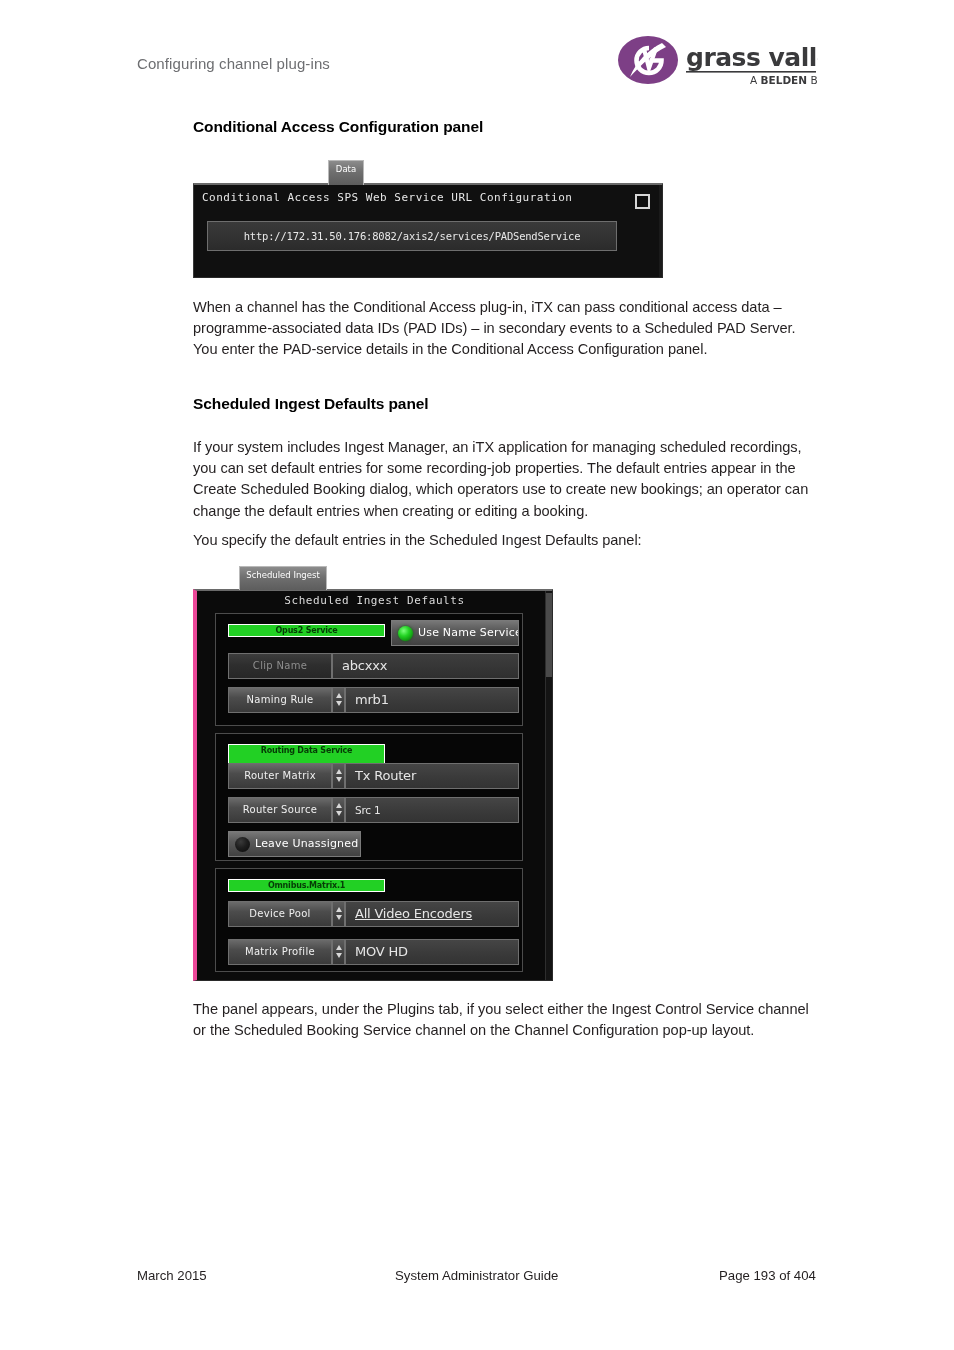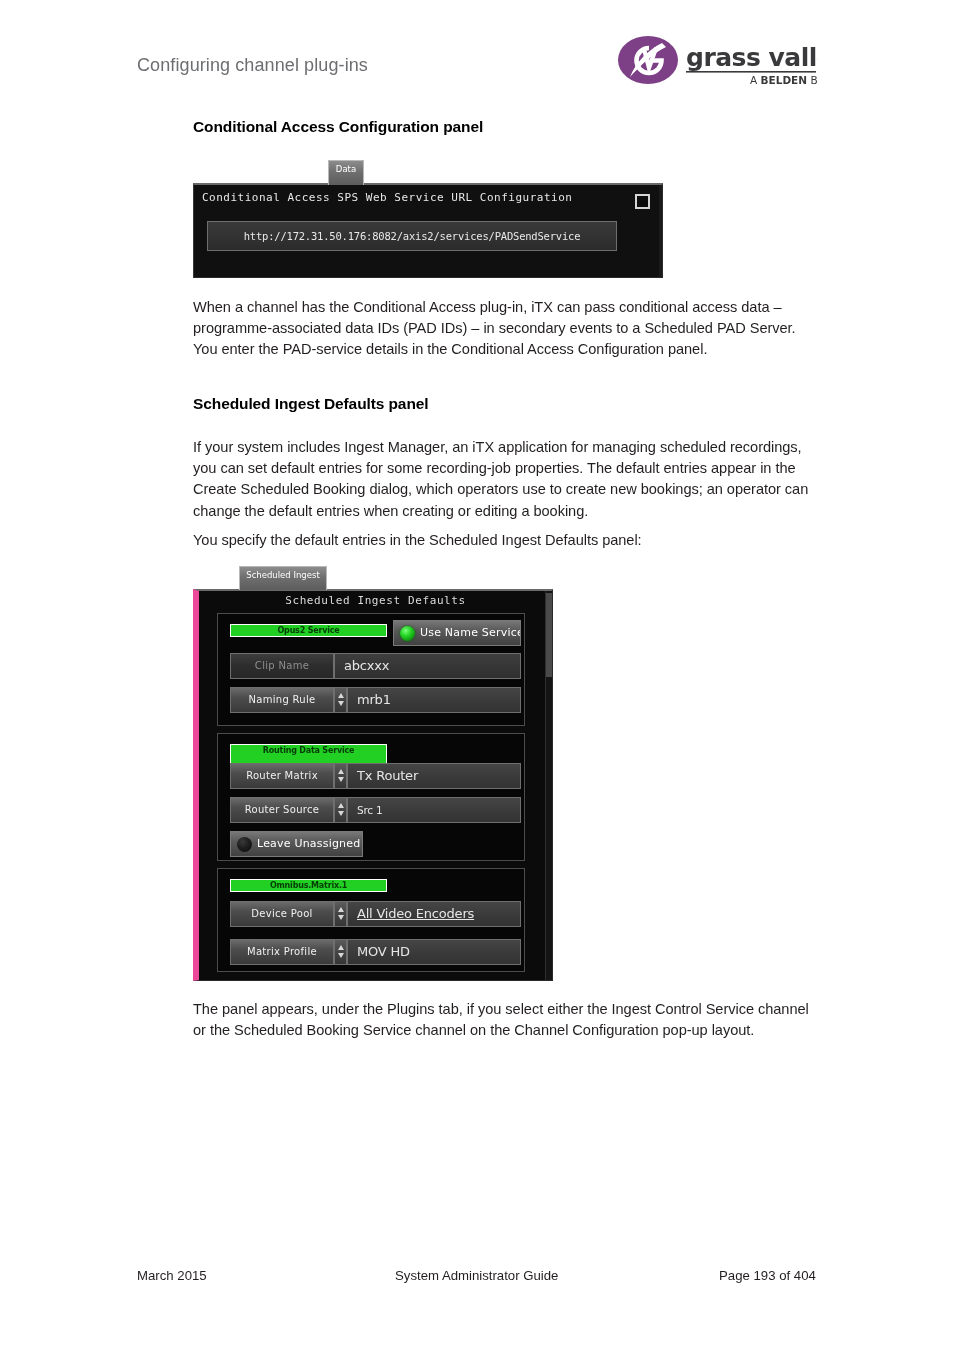--- a/index.html
+++ b/index.html
@@ -19,21 +19,21 @@
   
   .page-header {
     position: absolute;
     left: 0; top: 0;
     width: 954px;
     height: 96px;
   }
   .running-head {
     position: absolute;
     left: 137px; top: 55px;
-    font-size: 18px;
+    font-size: 15px;
     color: #6d6e71;
     letter-spacing: 0.1px;
   }
 
   
   .gv-logo {
     position: absolute;
     right: 136px; top: 36px;
     width: 200px;
     height: 52px;
@@ -125,21 +125,21 @@
     position: absolute;
     right: 0; top: 0;
     width: 3px; height: 100%;
     background: #1a1a1a;
   }
 
   
   .si-panel {
     background: #0b0b0b;
     border-top: 2px solid #6a6a6a;
-    border-left: 6px solid #ec4899;
+    border-left: 4px solid #ec4899;
   }
   .si-title {
     position: absolute;
     left: 0; top: 3px;
     width: 100%;
     text-align: center;
     color: #dcdcdc;
     font-family: "DejaVu Sans Mono", monospace;
     font-size: 11px;
     letter-spacing: 0.6px;

